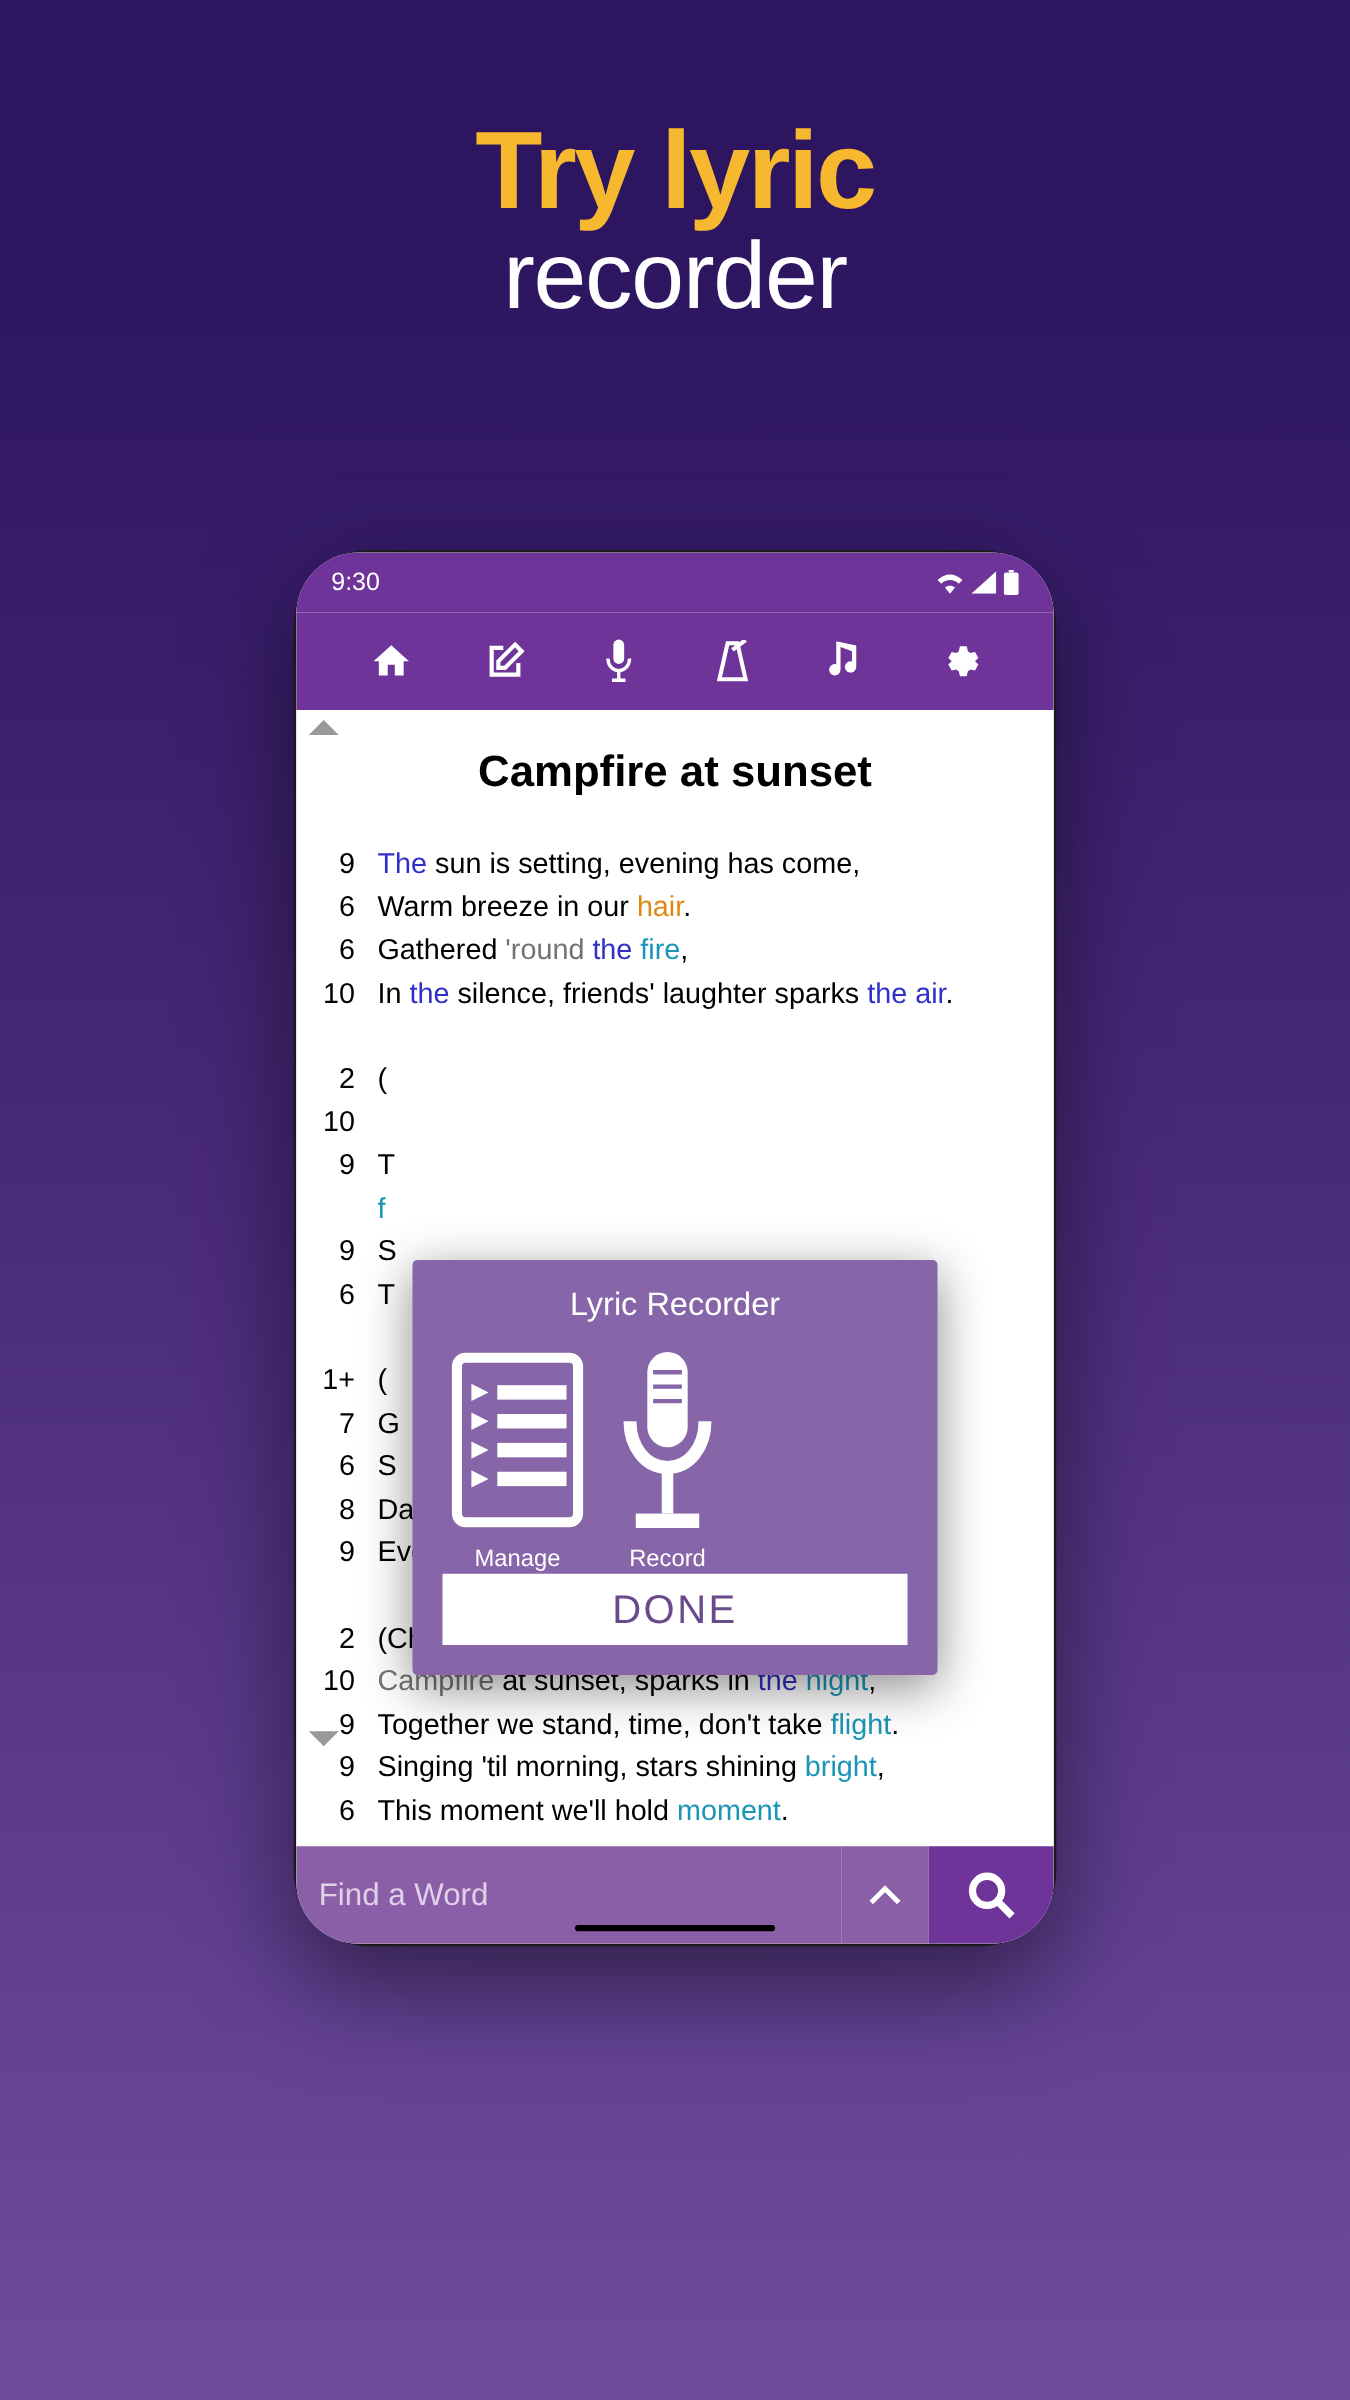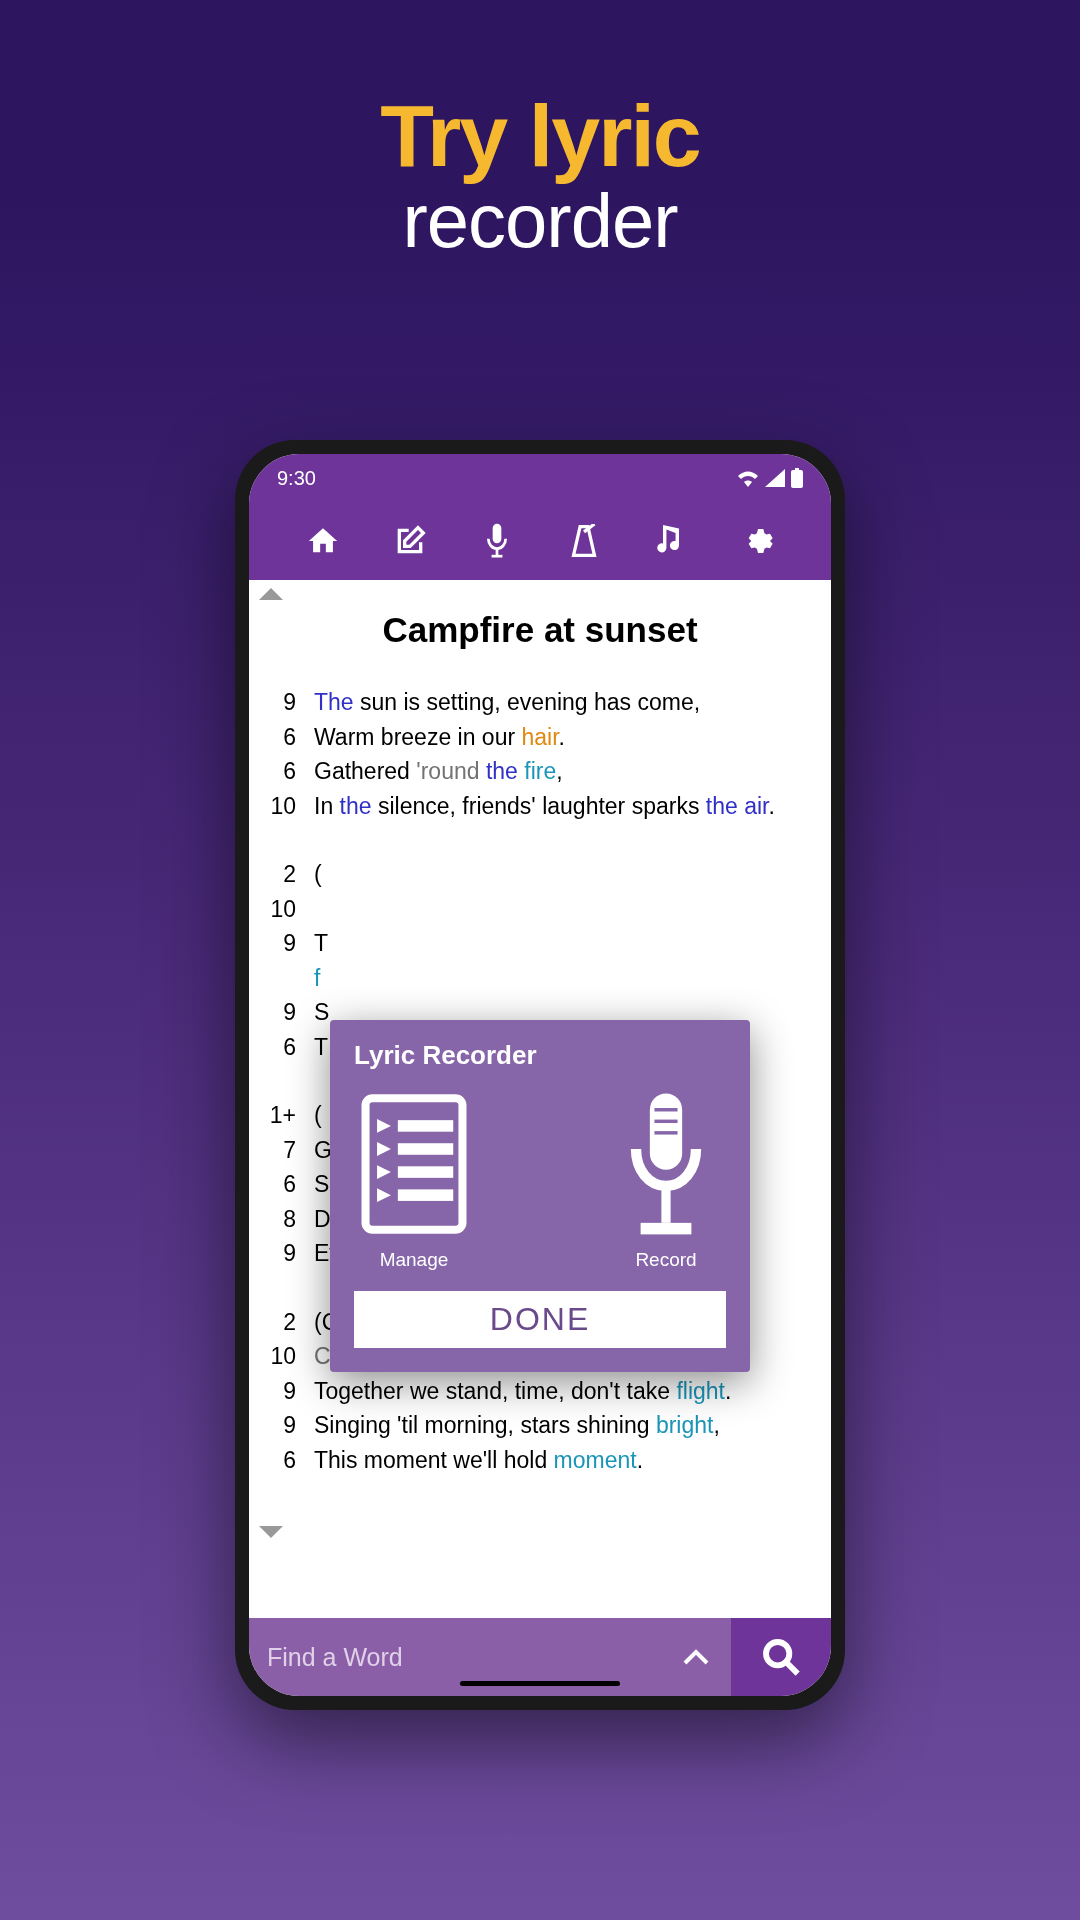--- a/index.html
+++ b/index.html
@@ -26,24 +26,24 @@
   color: #fff;
   letter-spacing: -1px;
   margin-top: -10px;
 }
 .phone {
   position: absolute;
   left: 50%;
   transform: translateX(-50%);
   top: 440px;
   width: 610px;
-  height: 1270px;
+  height: 1117px;
   background: #1a1a1a;
   border-radius: 60px;
-  padding: 14px;
+  padding: 2px;
   box-shadow: 0 30px 80px rgba(0,0,0,0.5);
 }
 .phone-inner {
   width: 100%;
   height: 100%;
   background: #fff;
   border-radius: 50px;
   overflow: hidden;
   position: relative;
 }
@@ -175,28 +175,27 @@
   transform: translateX(-50%);
   width: 420px;
   background: #8665a8;
   border-radius: 4px;
   padding: 20px 24px 24px;
   box-shadow: 0 10px 40px rgba(0,0,0,0.45);
 }
 .dialog-title {
   color: #fff;
   font-size: 26px;
-  font-weight: 700;
-  text-align: left;
+  font-weight: 400;
+  text-align: center;
   margin-bottom: 18px;
 }
 .dialog-options {
   display: flex;
-  justify-content: space-between;
-  margin-bottom: 20px;
+  justify-content: flex-start;
 }
 .dialog-option {
   display: flex;
   flex-direction: column;
   align-items: center;
   gap: 10px;
 }
 .dialog-option-icon {
   width: 120px;
   height: 150px;

